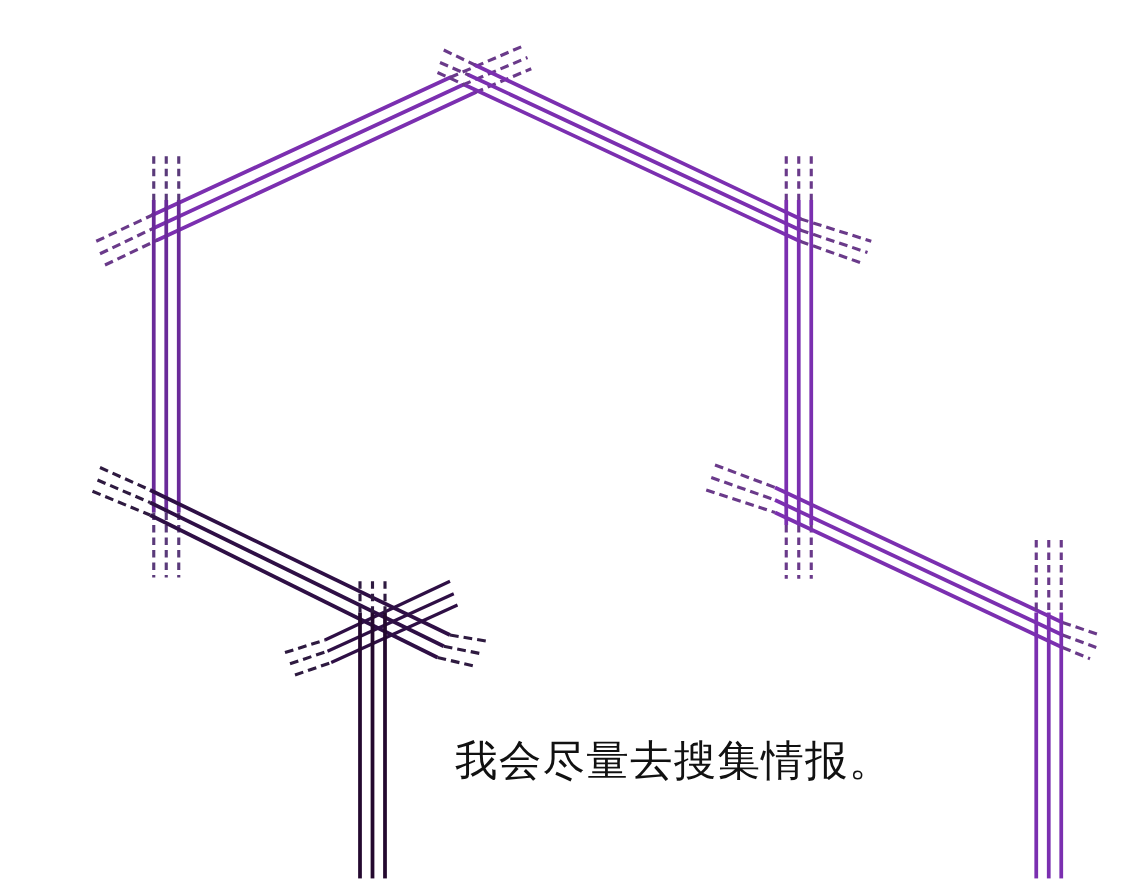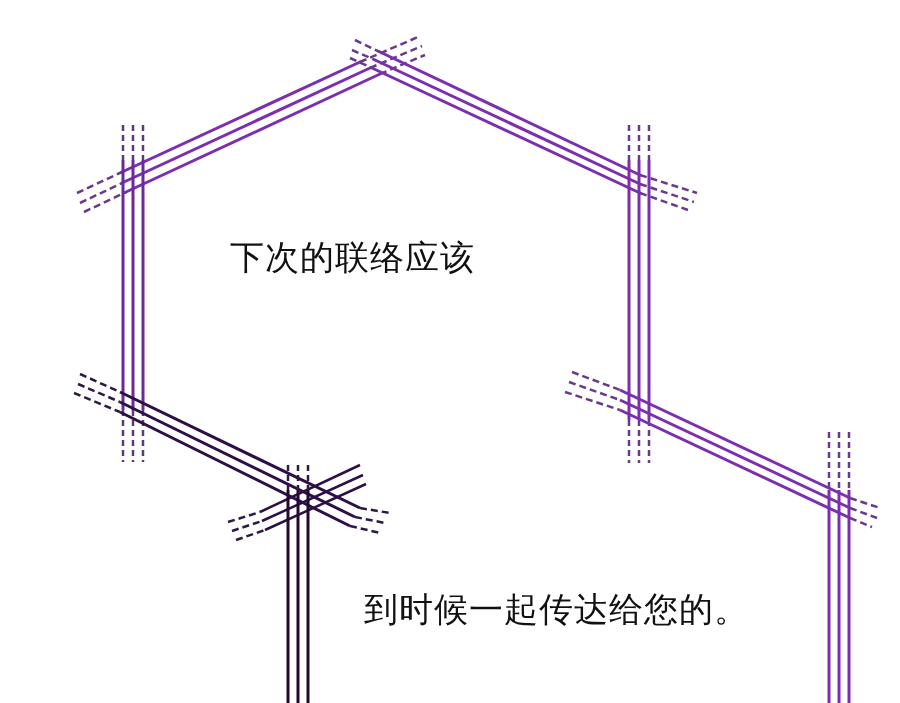--- a/index.html
+++ b/index.html
@@ -142,19 +142,18 @@
       <line x1="849" y1="490" x2="849" y2="703"></line>
     </g>
     <g stroke="#6a3a8a" stroke-width="2.5" fill="none" stroke-dasharray="6 4">
       <line x1="829" y1="432" x2="829" y2="490"></line>
       <line x1="839" y1="432" x2="839" y2="490"></line>
       <line x1="849" y1="432" x2="849" y2="490"></line>
     </g>
   </svg>
 
   <div id="cap1" class="caption">
-    <div>下次的联络应该</div>
   </div>
 
   <div id="cap2" class="caption">
-    <div>到时候一起传达给您的。</div>
+    <div>我会尽量去搜集情报。</div>
   </div>
 </div>
 
 </body></html>

